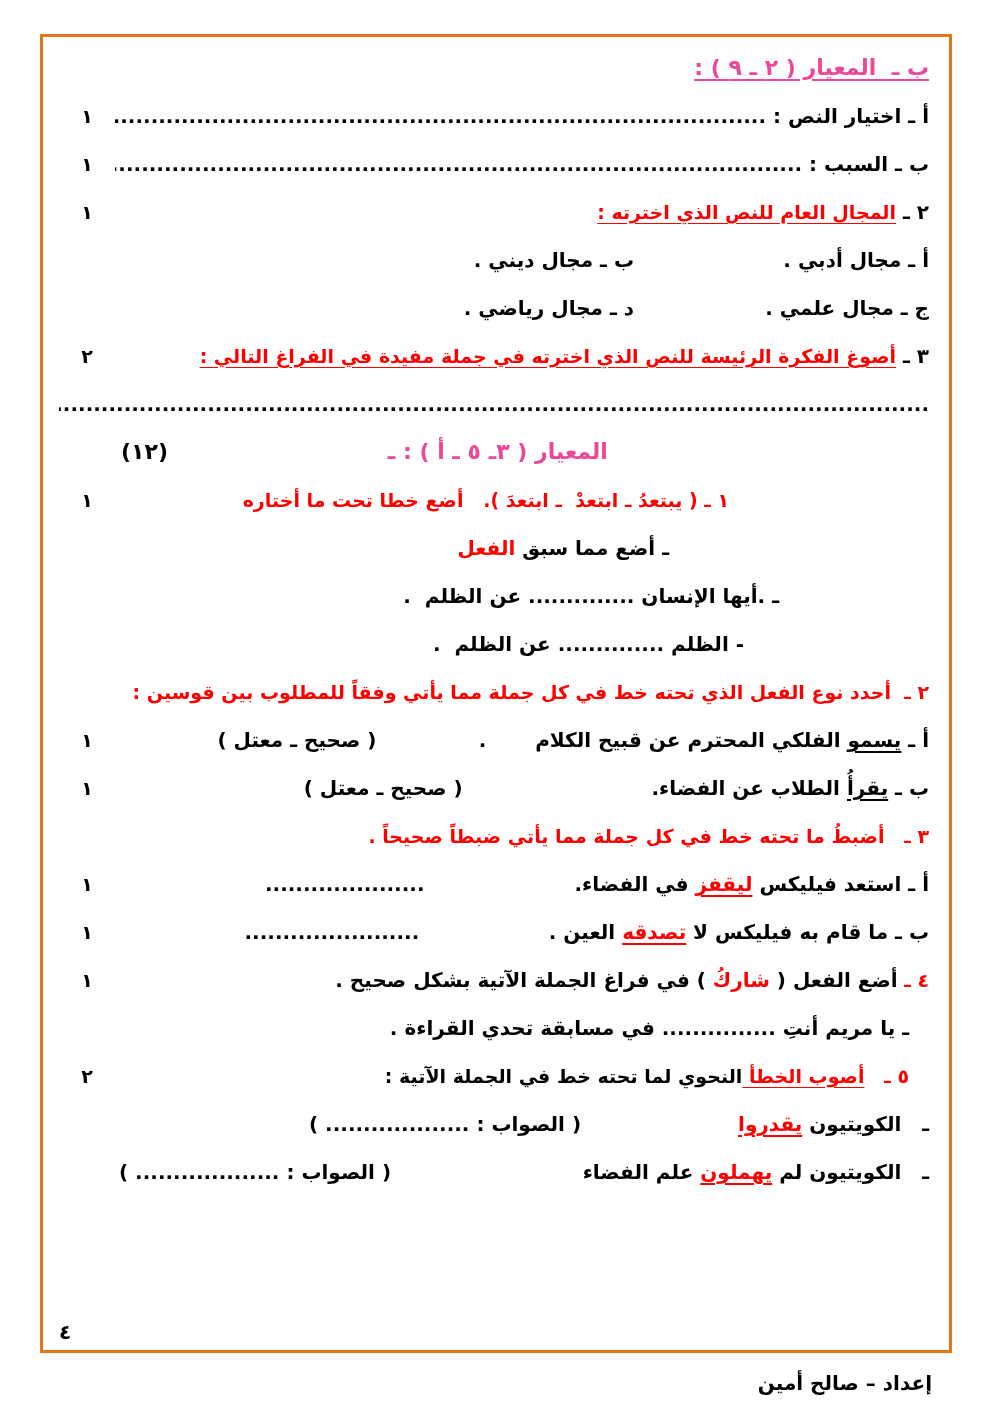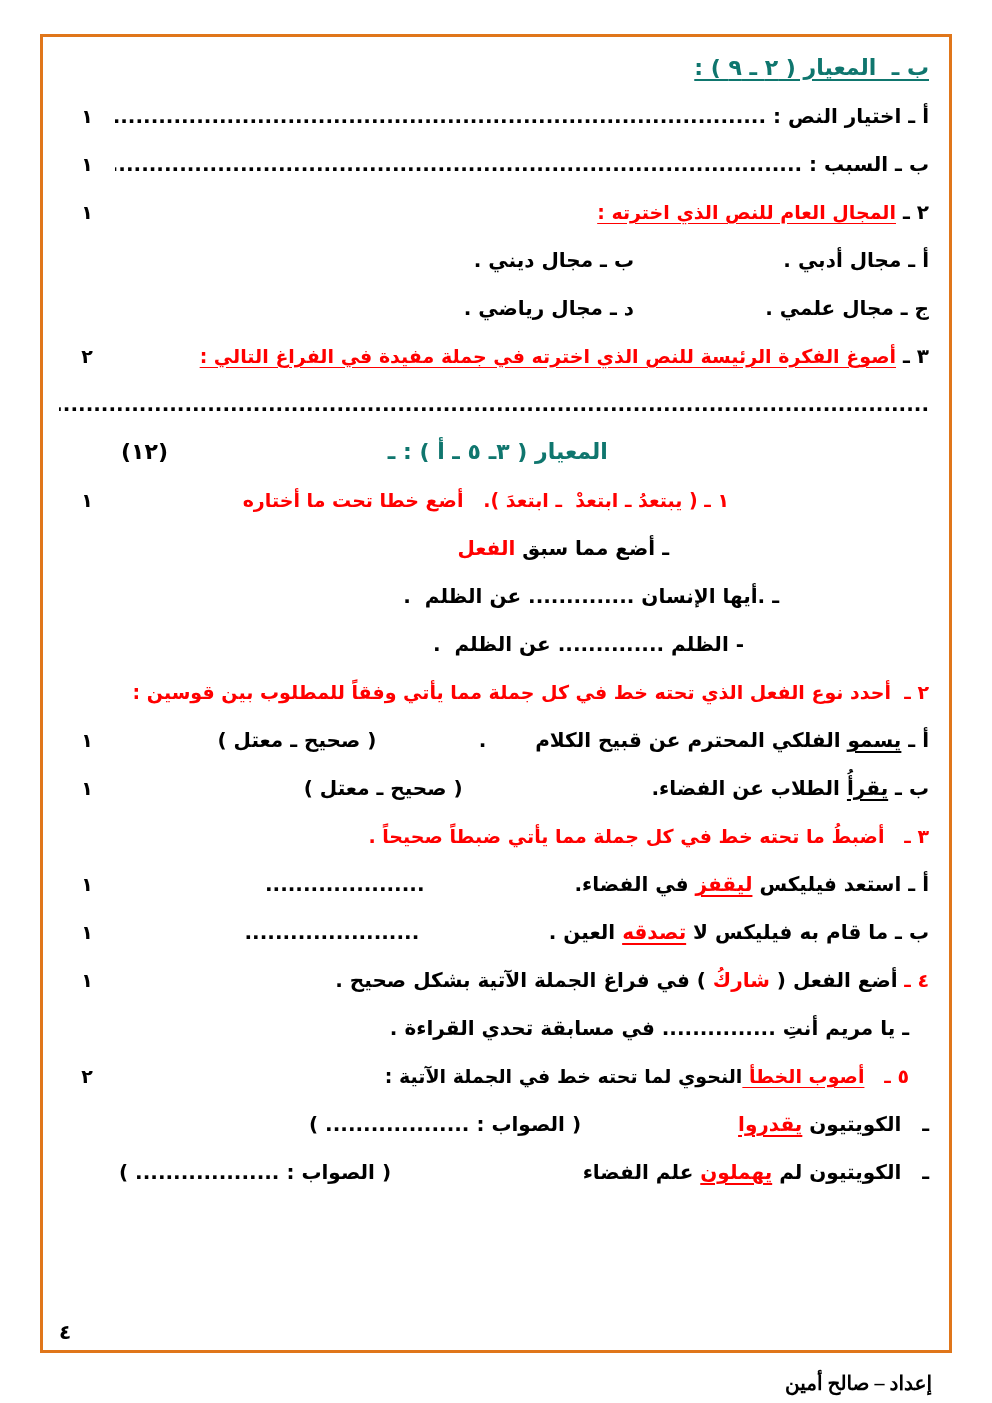--- a/index.html
+++ b/index.html
@@ -19,40 +19,40 @@
   }
   .line {
     display: flex; align-items: baseline;
     white-space: nowrap;
     font-size: 20px; font-weight: bold; color: #000;
     line-height: 30px; margin-bottom: 18px;
   }
   .line span { white-space: pre; }
   .h  { font-size: 19px; }
   .h22 { font-size: 22px; }
-  .t-blue { color: #0f766e; }
+  .t-blue { color: #ec4899; }
   .t-red  { color: #ff0000; }
   .u { text-decoration: underline; text-underline-offset: 4px; }
   .grow { flex: 1 1 auto; min-width: 8px; }
   .mark { flex: 0 0 56px; text-align: center; font-size: 19px; }
   .dots-fill { flex: 1 1 auto; overflow: hidden; }
   .opt-first { flex: 0 0 295px; }
   .center { justify-content: center; position: relative; }
   .marks-left { position: absolute; left: 62px; top: 0; }
   .ind-200 { padding-right: 200px; }
   .ind-260 { padding-right: 260px; }
   .ind-150 { padding-right: 150px; }
   .ind-185 { padding-right: 185px; }
   .ind-20  { padding-right: 20px; }
   .sp250 { flex: 0 0 250px; }
   .sp60  { flex: 0 0 60px; }
   .pagenum { position: absolute; left: 16px; bottom: 6px; font-size: 20px; font-weight: bold; }
   .footer {
     position: absolute; bottom: 8px; right: 60px;
-    font-size: 20px; font-weight: bold; color: #000; font-family: Liberation Serif, serif;
+    font-size: 20px; font-weight: bold; color: #000;
   }
 </style>
 </head>
 <body>
 
 <div class="page">
   <div class="frame">
 
     <div class="line">
       <span class="t-blue u h22">ب ـ  المعيار ( ٢ ـ ٩ ) :</span>

